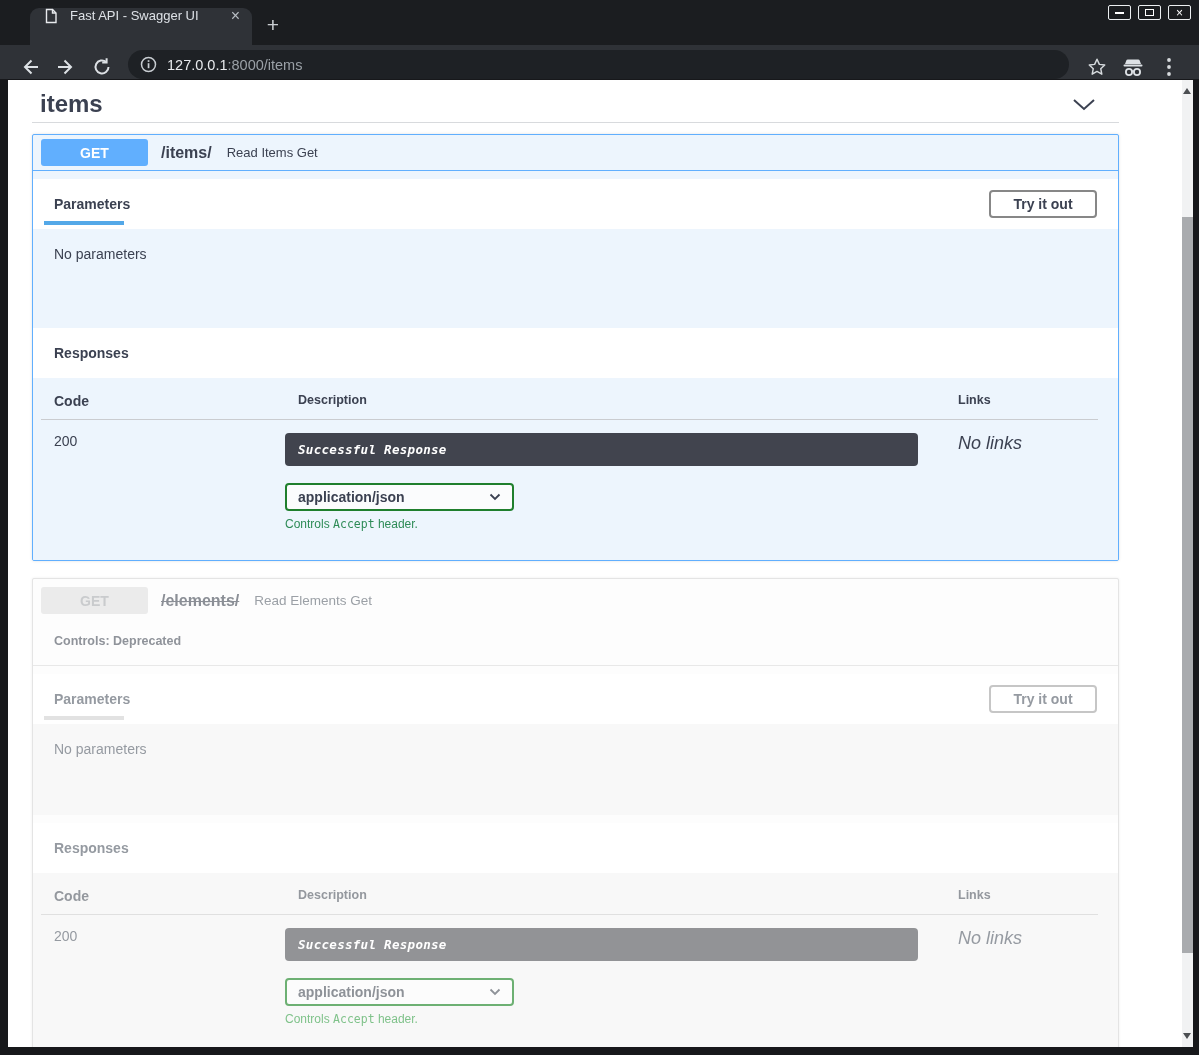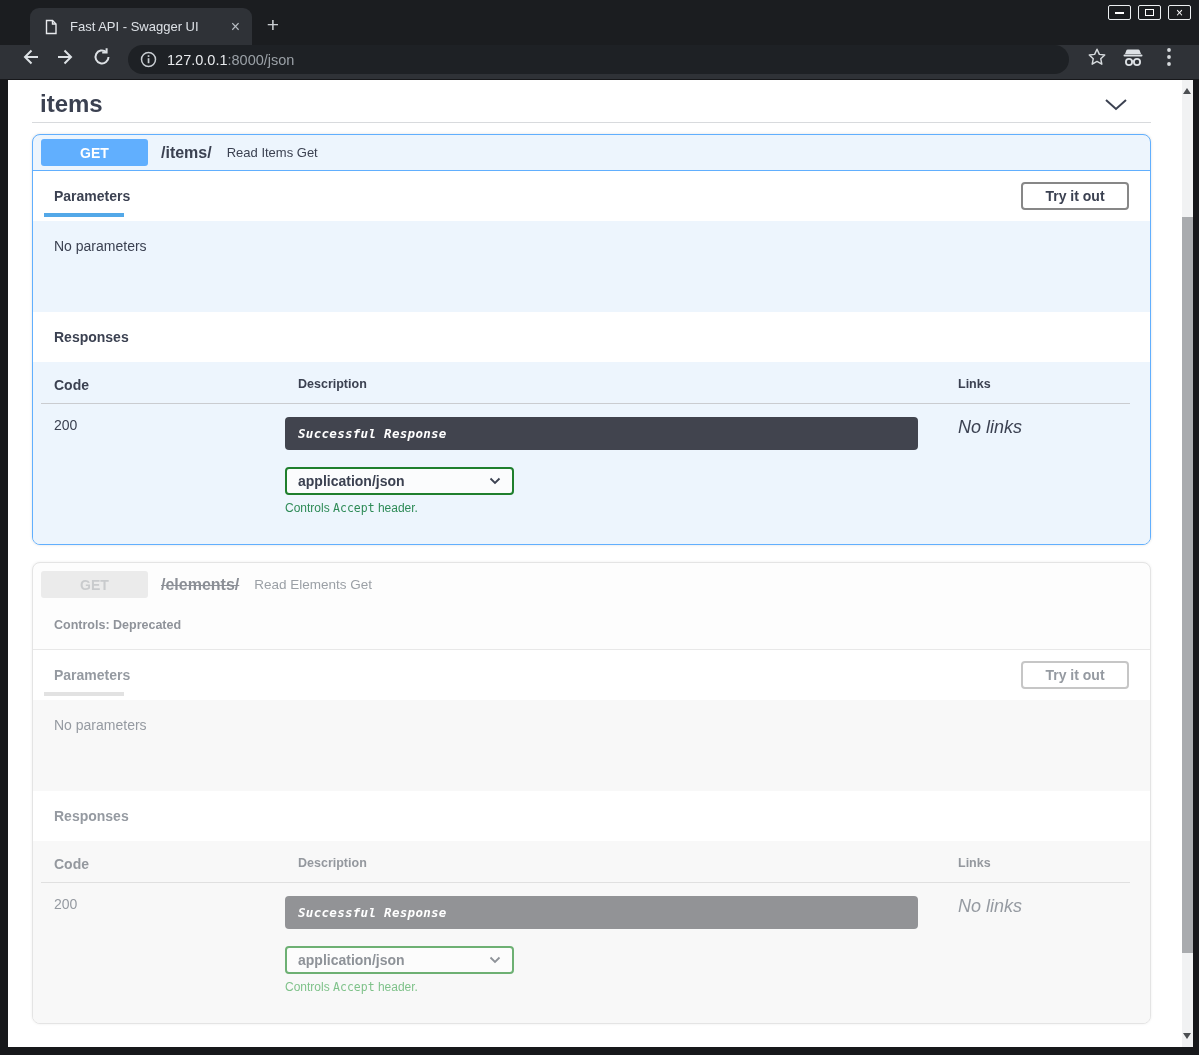--- a/index.html
+++ b/index.html
@@ -9,62 +9,62 @@
     font-family:"Liberation Sans",sans-serif;
     position:relative; overflow:hidden;
   }
   svg { display:block; }
 
   
   .titlebar { height:45px; background:#1b1d20; position:relative; }
   .tab {
     position:absolute; left:30px; top:8px; width:222px; height:37px;
     background:#2f3237; border-radius:9px 9px 0 0;
-    display:flex; align-items:center; padding:0 12px 0 14px;
+    display:flex; padding:0 12px 0 14px;
   }
   .tab-title { color:#dde1e6; font-size:13px; margin-left:12px; white-space:nowrap; flex:1;
     overflow:hidden; }
   .tab-close { color:#b9bec4; font-size:16px; line-height:1; margin-left:8px; }
   .newtab { position:absolute; left:262px; top:14px; width:22px; height:22px;
     color:#c9cdd1; font-size:21px; line-height:22px; text-align:center; font-weight:normal; }
   .win-controls { position:absolute; top:5px; right:8px; display:flex; gap:7px; }
   .win-btn { width:23px; height:15px; border:1px solid #eceff1; border-radius:2px;
     display:flex; align-items:center; justify-content:center; color:#fff; background:transparent; }
   .win-btn .bar { width:9px; height:2px; background:#fff; }
   .win-btn .box { width:9px; height:7px; border:1.5px solid #fff; }
   .win-btn.close-b { font-size:12px; line-height:1; }
 
-  .navbar { height:34px; background:#2f3237; display:flex; align-items:flex-start; padding:0 12px; }
+  .navbar { height:34px; background:#2f3237; display:flex; align-items:flex-end; padding:0 12px; }
   .nav-icon { width:24px; height:24px; display:flex; align-items:center; justify-content:center;
     margin:0 6px; flex:none; }
   .url-pill { flex:1; height:29px; background:#1e2125; border-radius:15px;
     display:flex; align-items:center; padding:0 12px; margin:0 10px 0 8px; min-width:0; }
   .url-text { margin-left:10px; font-size:14.5px; color:#e8eaed; white-space:nowrap; }
   .url-rest { color:#9aa0a6; }
 
   
   .browser-content { position:absolute; top:80px; left:8px; right:6px; bottom:8px;
-    display:flex; background:#fff; }
+    display:flex; background:#fff;gap:32px; }
   .page { flex:1; overflow:hidden; background:#fff; }
   .scrollbar { width:11px; background:#f1f2f3; position:relative; flex:none; }
   .sb-arrow { position:absolute; left:1px; width:0; height:0;
     border-left:4.5px solid transparent; border-right:4.5px solid transparent; }
   .sb-arrow.up { top:8px; border-bottom:6px solid #4c4f52; }
   .sb-arrow.down { bottom:8px; border-top:6px solid #4c4f52; }
   .sb-thumb { position:absolute; top:137px; left:0; width:11px; height:736px; background:#a9abae; }
 
   
   .swagger-wrap { padding:8px 31px 0 24px; }
   .tag-header { display:flex; align-items:center; justify-content:space-between;
     padding:0 23px 0 8px; height:32px; }
   .tag-title { font-size:24px; font-weight:bold; color:#3b4151; }
   .tag-chevron { color:#3b4151; }
   .tag-divider { border-bottom:1px solid #d8dadd; margin-top:2px; }
 
-  .opblock { border-radius:8px; overflow:hidden; }
+  .opblock { border-radius:2px; overflow:hidden; }
   .opblock.get { border:1px solid #61affe; background:#edf5fd;
     box-shadow:0 0 3px rgba(0,0,0,.12); margin-top:11px; }
   .opblock.dep { border:1px solid #e4e4e4; background:#fdfdfd;
     box-shadow:0 0 3px rgba(0,0,0,.07); margin-top:17px; }
 
   .op-summary { height:36px; display:flex; align-items:center; padding:0 8px; }
   .get .op-summary { border-bottom:1px solid #61affe; }
   .dep .op-summary { height:43px; }
   .method-badge { width:107px; height:27px; border-radius:3px; flex:none;
     display:flex; align-items:center; justify-content:center; font-weight:bold; font-size:14px; }
@@ -73,21 +73,21 @@
   .op-path { font-family:Liberation Sans, sans-serif; font-weight:bold; font-size:16px;
     color:#3b4151; margin-left:13px; }
   .dep .op-path { color:#8b8f96; text-decoration:line-through; }
   .op-desc { font-size:13px; color:#3b4151; margin-left:15px; }
   .dep .op-desc { color:#9ba0a6; font-size:13.5px; }
 
   .dep-warning { height:44px; padding:12px 21px; border-bottom:1px solid #e8e8e8;
     font-size:12.5px; font-weight:bold; color:#8f939a; }
 
   .section-header { height:50px; background:#fff; display:flex; align-items:center;
-    justify-content:space-between; padding:0 21px; }
+    justify-content:space-between; padding:0 21px;margin-top:8px; }
   .sec-title { font-size:14px; font-weight:bold; color:#3b4151; }
   .dep .sec-title { color:#959aa1; }
   .param-tab { position:relative; height:50px; display:flex; align-items:center; }
   .param-tab:after { content:""; position:absolute; left:-10px; bottom:4px;
     height:4px; width:80px; background:#53a8e8; }
   .dep .param-tab:after { background:#e2e2e2; }
   .tryout-btn { width:108px; height:28px; border:2px solid #878787; border-radius:4px;
     background:transparent; font-weight:bold; font-size:14px; color:#3b4151;
     font-family:"Liberation Sans",sans-serif; }
   .dep .tryout-btn { border-color:#c6c6c6; color:#959aa1; }
@@ -171,21 +171,21 @@
   </span>
   <div class="url-pill">
     <span>
       <svg width="17" height="17" viewBox="0 0 17 17">
         <circle cx="8.5" cy="8.5" r="7" fill="none" stroke="#c8cdd2" stroke-width="1.5"></circle>
         <rect x="7.7" y="7.2" width="1.7" height="5" fill="#c8cdd2"></rect>
         <rect x="7.7" y="4.2" width="1.7" height="1.7" fill="#c8cdd2"></rect>
       </svg>
     </span>
     <span class="url-text">127.0.0.1</span>
-      <span class="url-text url-rest" style="margin-left:0">:8000/json</span>
+      <span class="url-text url-rest" style="margin-left:0">:8000/items</span>
   </div>
   <span class="nav-icon">
     <svg width="20" height="20" viewBox="0 0 22 22">
       <polygon points="11,2.5 13.6,8.1 19.5,8.8 15.1,12.9 16.3,18.9 11,15.8 5.7,18.9 6.9,12.9 2.5,8.8 8.4,8.1" fill="none" stroke="#d6dadd" stroke-width="1.6" stroke-linejoin="round"></polygon>
     </svg>
   </span>
   <span class="nav-icon">
     <svg width="24" height="21" viewBox="0 0 24 21">
       <path d="M6.8 2.5 h10.4 q1.2 0 1.5 1.1 L20 7 H4 L5.3 3.6 q.3 -1.1 1.5 -1.1 z" fill="#dde1e5"></path>
       <rect x="2.5" y="7.5" width="19" height="2" rx="1" fill="#dde1e5"></rect>

